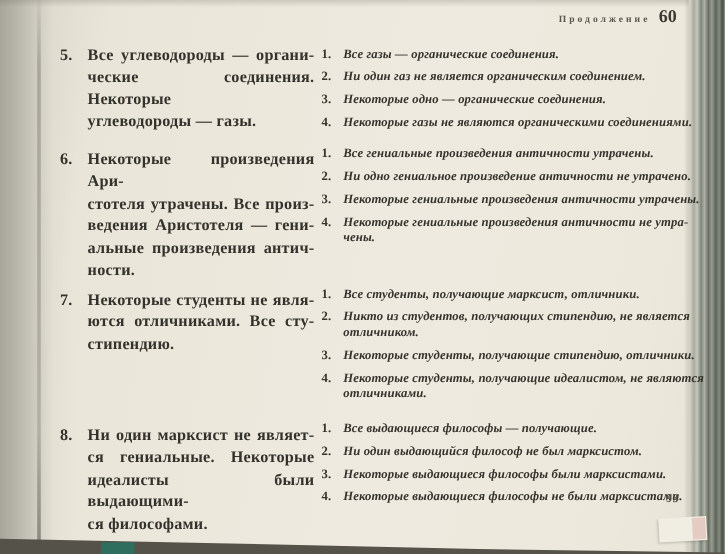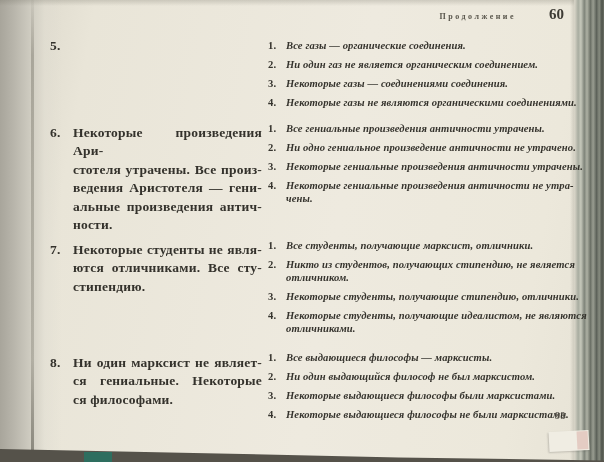--- a/index.html
+++ b/index.html
@@ -58,21 +58,21 @@
   
   .header {
     position: absolute; top: 6px; right: 40px;
     display: flex; align-items: baseline; gap: 7px;
     color: #4e4c44;
   }
   .header-label {
     font-size: 8px; font-weight: bold; letter-spacing: 2.5px; color: #59564c;
   }
   .header-number {
-    font-size: 15px; font-weight: bold; color: #3d3b34; margin-left: 26px;
+    font-size: 15px; font-weight: bold; color: #3d3b34;
   }
 
   
   .problem {
     position: absolute; left: 50px; width: 212px;
     display: flex; color: #34322c;
     font-size: 13.5px; font-weight: bold; line-height: 18.4px;
     letter-spacing: 0.2px;
   }
   .problem .num { width: 23px; flex: 0 0 23px; }
@@ -122,38 +122,43 @@
     <div class="tab-pink"></div>
   </div>
 
   <div class="header">
     <span class="header-label">Продолжение</span>
     <span class="header-number">60</span>
   </div>
 
   <div class="problem" id="p5">
     <div class="num">5.</div>
+    <div class="stmt">
+        <div class="line">Все углеводороды — органи-</div>
+        <div class="line">ческие соединения. Некоторые</div>
+        <div class="line">углеводороды — газы.</div>
+      </div>
   </div>
   <div class="answers" id="a5">
     <div class="ans">
       <div class="anum">1.</div>
       <div class="atext">
           <div class="line">Все газы — органические соединения.</div>
         </div>
     </div>
     <div class="ans">
       <div class="anum">2.</div>
       <div class="atext">
           <div class="line">Ни один газ не является органическим соединением.</div>
         </div>
     </div>
     <div class="ans">
       <div class="anum">3.</div>
       <div class="atext">
-          <div class="line">Некоторые газы — соединениями соединения.</div>
+          <div class="line">Некоторые одно — органические соединения.</div>
         </div>
     </div>
     <div class="ans">
       <div class="anum">4.</div>
       <div class="atext">
           <div class="line">Некоторые газы не являются органическими соединениями.</div>
         </div>
     </div>
   </div>
 
@@ -230,28 +235,29 @@
           <div class="line">отличниками.</div>
         </div>
     </div>
   </div>
 
   <div class="problem" id="p8">
     <div class="num">8.</div>
     <div class="stmt">
         <div class="line">Ни один марксист не являет-</div>
         <div class="line">ся гениальные. Некоторые</div>
+        <div class="line">идеалисты были выдающими-</div>
         <div class="line">ся философами.</div>
       </div>
   </div>
   <div class="answers" id="a8">
     <div class="ans">
       <div class="anum">1.</div>
       <div class="atext">
-          <div class="line">Все выдающиеся философы — марксисты.</div>
+          <div class="line">Все выдающиеся философы — получающие.</div>
         </div>
     </div>
     <div class="ans">
       <div class="anum">2.</div>
       <div class="atext">
           <div class="line">Ни один выдающийся философ не был марксистом.</div>
         </div>
     </div>
     <div class="ans">
       <div class="anum">3.</div>

